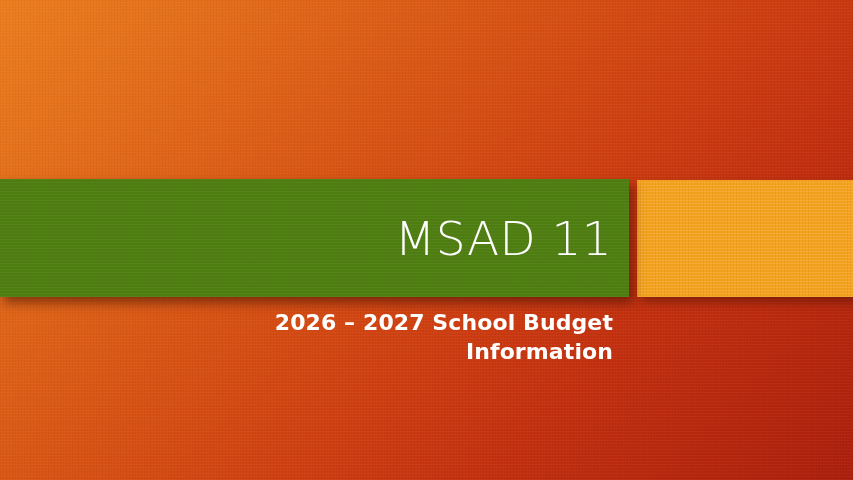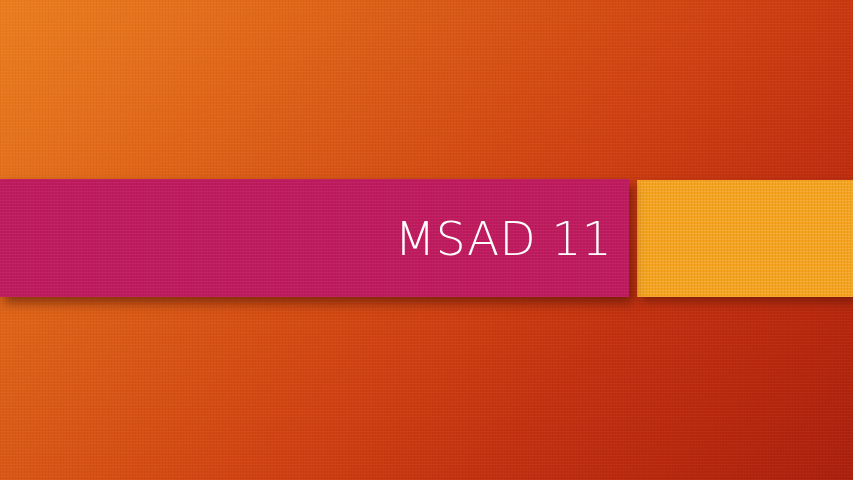--- a/index.html
+++ b/index.html
@@ -59,21 +59,21 @@
       repeating-linear-gradient(90deg, rgba(0,0,0,0.05) 0 1px, rgba(255,255,255,0) 1px 3px);
   }
 
   
   #title-bar {
     position: absolute;
     left: 0;
     top: 179px;
     width: 629px;
     height: 118px;
-    background-color: #be185d;
+    background-color: #4d7c0f;
     box-shadow: 4px 6px 10px rgba(50, 8, 0, 0.50);
     display: flex;
     align-items: center;
     justify-content: flex-end;
     text-align: center;
   }
   #title-bar .tex {
     position: absolute;
     inset: 0;
     background-image:
@@ -121,14 +121,18 @@
 
   <div id="accent-block">
     <div class="tex"></div>
   </div>
 
   <div id="title-bar">
     <div class="tex"></div>
     <div id="slide-title">MSAD 11</div>
   </div>
 
+  <div id="slide-subtitle">
+    <span class="line">2026 – 2027 School Budget</span>
+    <span class="line">Information</span>
+  </div>
 
 </div>
 
 </body></html>

